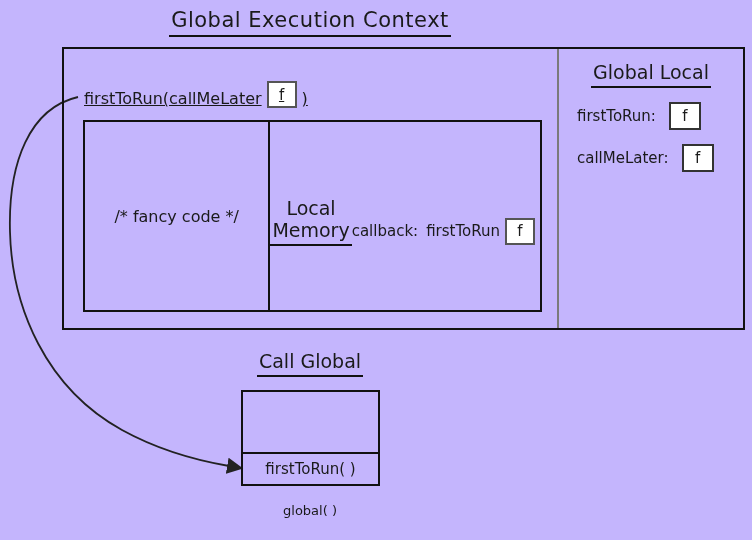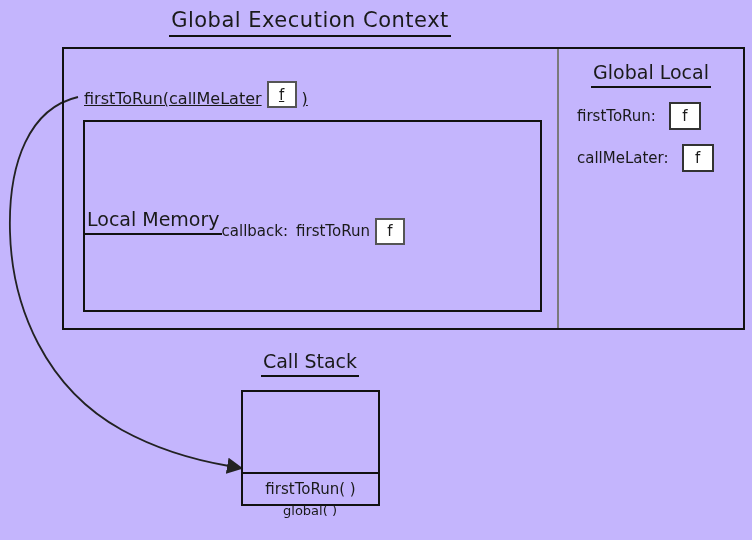--- a/index.html
+++ b/index.html
@@ -118,21 +118,21 @@
   }
   .cs-title {
     position: absolute;
     left: 230px; top: 350px; width: 160px;
     text-align: center;
     font-size: 19px;
   }
   .cs-box {
     position: absolute;
     left: 241px; top: 390px;
-    width: 139px; height: 116px;
+    width: 139px; height: 96px;
     border: 2px solid #111;
     box-sizing: border-box;
   }
   .cs-frame {
     position: absolute;
     left: 0; right: 0; bottom: 0;
     height: 30px;
     border-top: 2px solid #111;
     display: flex;
     align-items: center;
@@ -168,20 +168,23 @@
 
     <div class="call-line">
       <span>firstToRun(callMeLater</span>
       <span class="fbadge">
         <span>f</span>
       </span>
       <span>)</span>
     </div>
 
     <div class="inner-box">
+      <div class="code-cell">
+        <span>/* fancy code */</span>
+      </div>
       <div class="local-memory">
         <div class="section-title">
           <span class="underlined">Local Memory</span>
         </div>
         <div class="mem-row">
           <span class="mem-key">callback:</span>
           <span>firstToRun</span>
           <span class="fbadge">
             <span>f</span>
           </span>
@@ -205,21 +208,21 @@
         <span class="mem-key">callMeLater:</span>
         <span class="fbadge">
           <span>f</span>
         </span>
       </div>
     </div>
 
   </div>
 
   <div class="cs-title">
-    <span class="underlined">Call Stack</span>
+    <span class="underlined">Call Global</span>
   </div>
 
   <div class="cs-box">
     <div class="cs-frame">
       <span>firstToRun( )</span>
     </div>
   </div>
 
   <div class="cs-base">
     <span>global( )</span>

